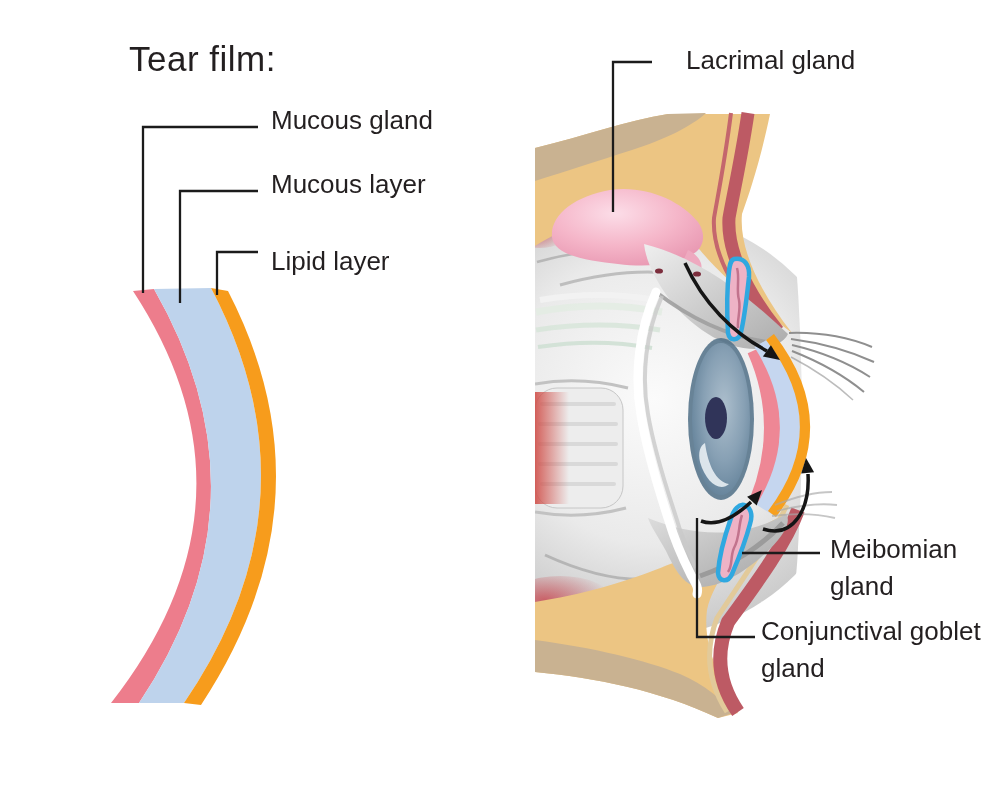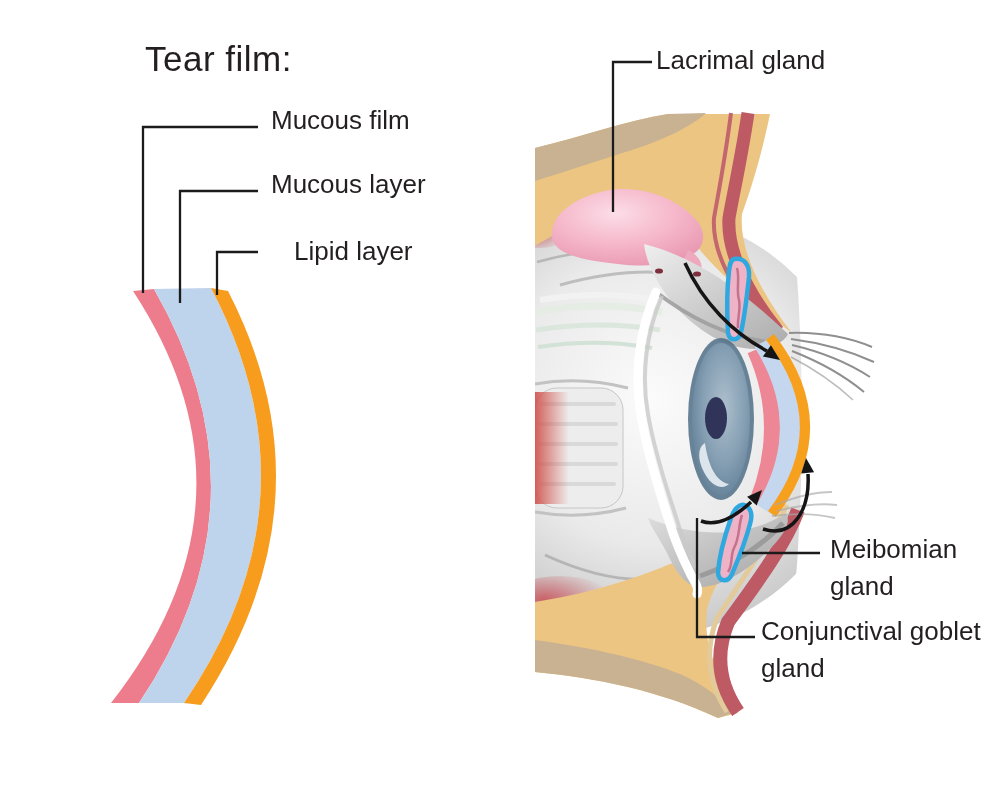--- a/index.html
+++ b/index.html
@@ -2,26 +2,26 @@
 <html><head>
 <meta charset="utf-8">
 <style>
   html,body{margin:0;padding:0;background:#ffffff;width:1000px;height:800px;overflow:hidden;
     font-family:"Liberation Sans", sans-serif;}
   #stage{position:relative;width:1000px;height:800px;background:#fff;}
   #art{position:absolute;left:0;top:0;}
   .lbl{position:absolute;color:#231f20;line-height:37px;white-space:nowrap;}
   .lbl.small{font-size:26px;}
   .lbl.wrap{white-space:normal;}
-  #title-label{position:absolute;left:145px;top:40px;font-size:35px;color:#231f20;
+  #title-label{position:absolute;left:129px;top:40px;font-size:35px;color:#231f20;
     letter-spacing:.5px;}
   #lbl-mucous{left:271px;top:102px;}
   #lbl-aqueous{left:271px;top:166px;}
-  #lbl-lipid{left:271px;top:233px;margin-left:23px;}
-  #lbl-lacrimal{left:656px;top:42px;}
+  #lbl-lipid{left:271px;top:243px;}
+  #lbl-lacrimal{left:686px;top:42px;}
   #lbl-meibomian{left:830px;top:531px;width:175px;}
   #lbl-conjunctival{left:761px;top:613px;width:220px;}
 </style>
 </head>
 <body>
 
 <div id="stage">
 
 <svg id="art" width="1000" height="800" viewBox="0 0 1000 800" xmlns="http://www.w3.org/2000/svg">
   <defs>
@@ -195,19 +195,19 @@
 
     <g stroke="#1b1b1b" stroke-width="2.3" fill="none">
       <path d="M652,62 L613,62 L613,212"></path>
       <path d="M742,553 L820,553"></path>
       <path d="M755,637 L697,637 L697,518"></path>
     </g>
   </g>
 </svg>
 
   <div id="title-label" class="lbl">Tear film:</div>
-  <div id="lbl-mucous" class="lbl small">Mucous film</div>
+  <div id="lbl-mucous" class="lbl small">Mucous gland</div>
   <div id="lbl-aqueous" class="lbl small">Mucous layer</div>
   <div id="lbl-lipid" class="lbl small">Lipid layer</div>
   <div id="lbl-lacrimal" class="lbl small">Lacrimal gland</div>
   <div id="lbl-meibomian" class="lbl small wrap">Meibomian gland</div>
   <div id="lbl-conjunctival" class="lbl small wrap">Conjunctival goblet gland</div>
 </div>
 
 </body></html>

